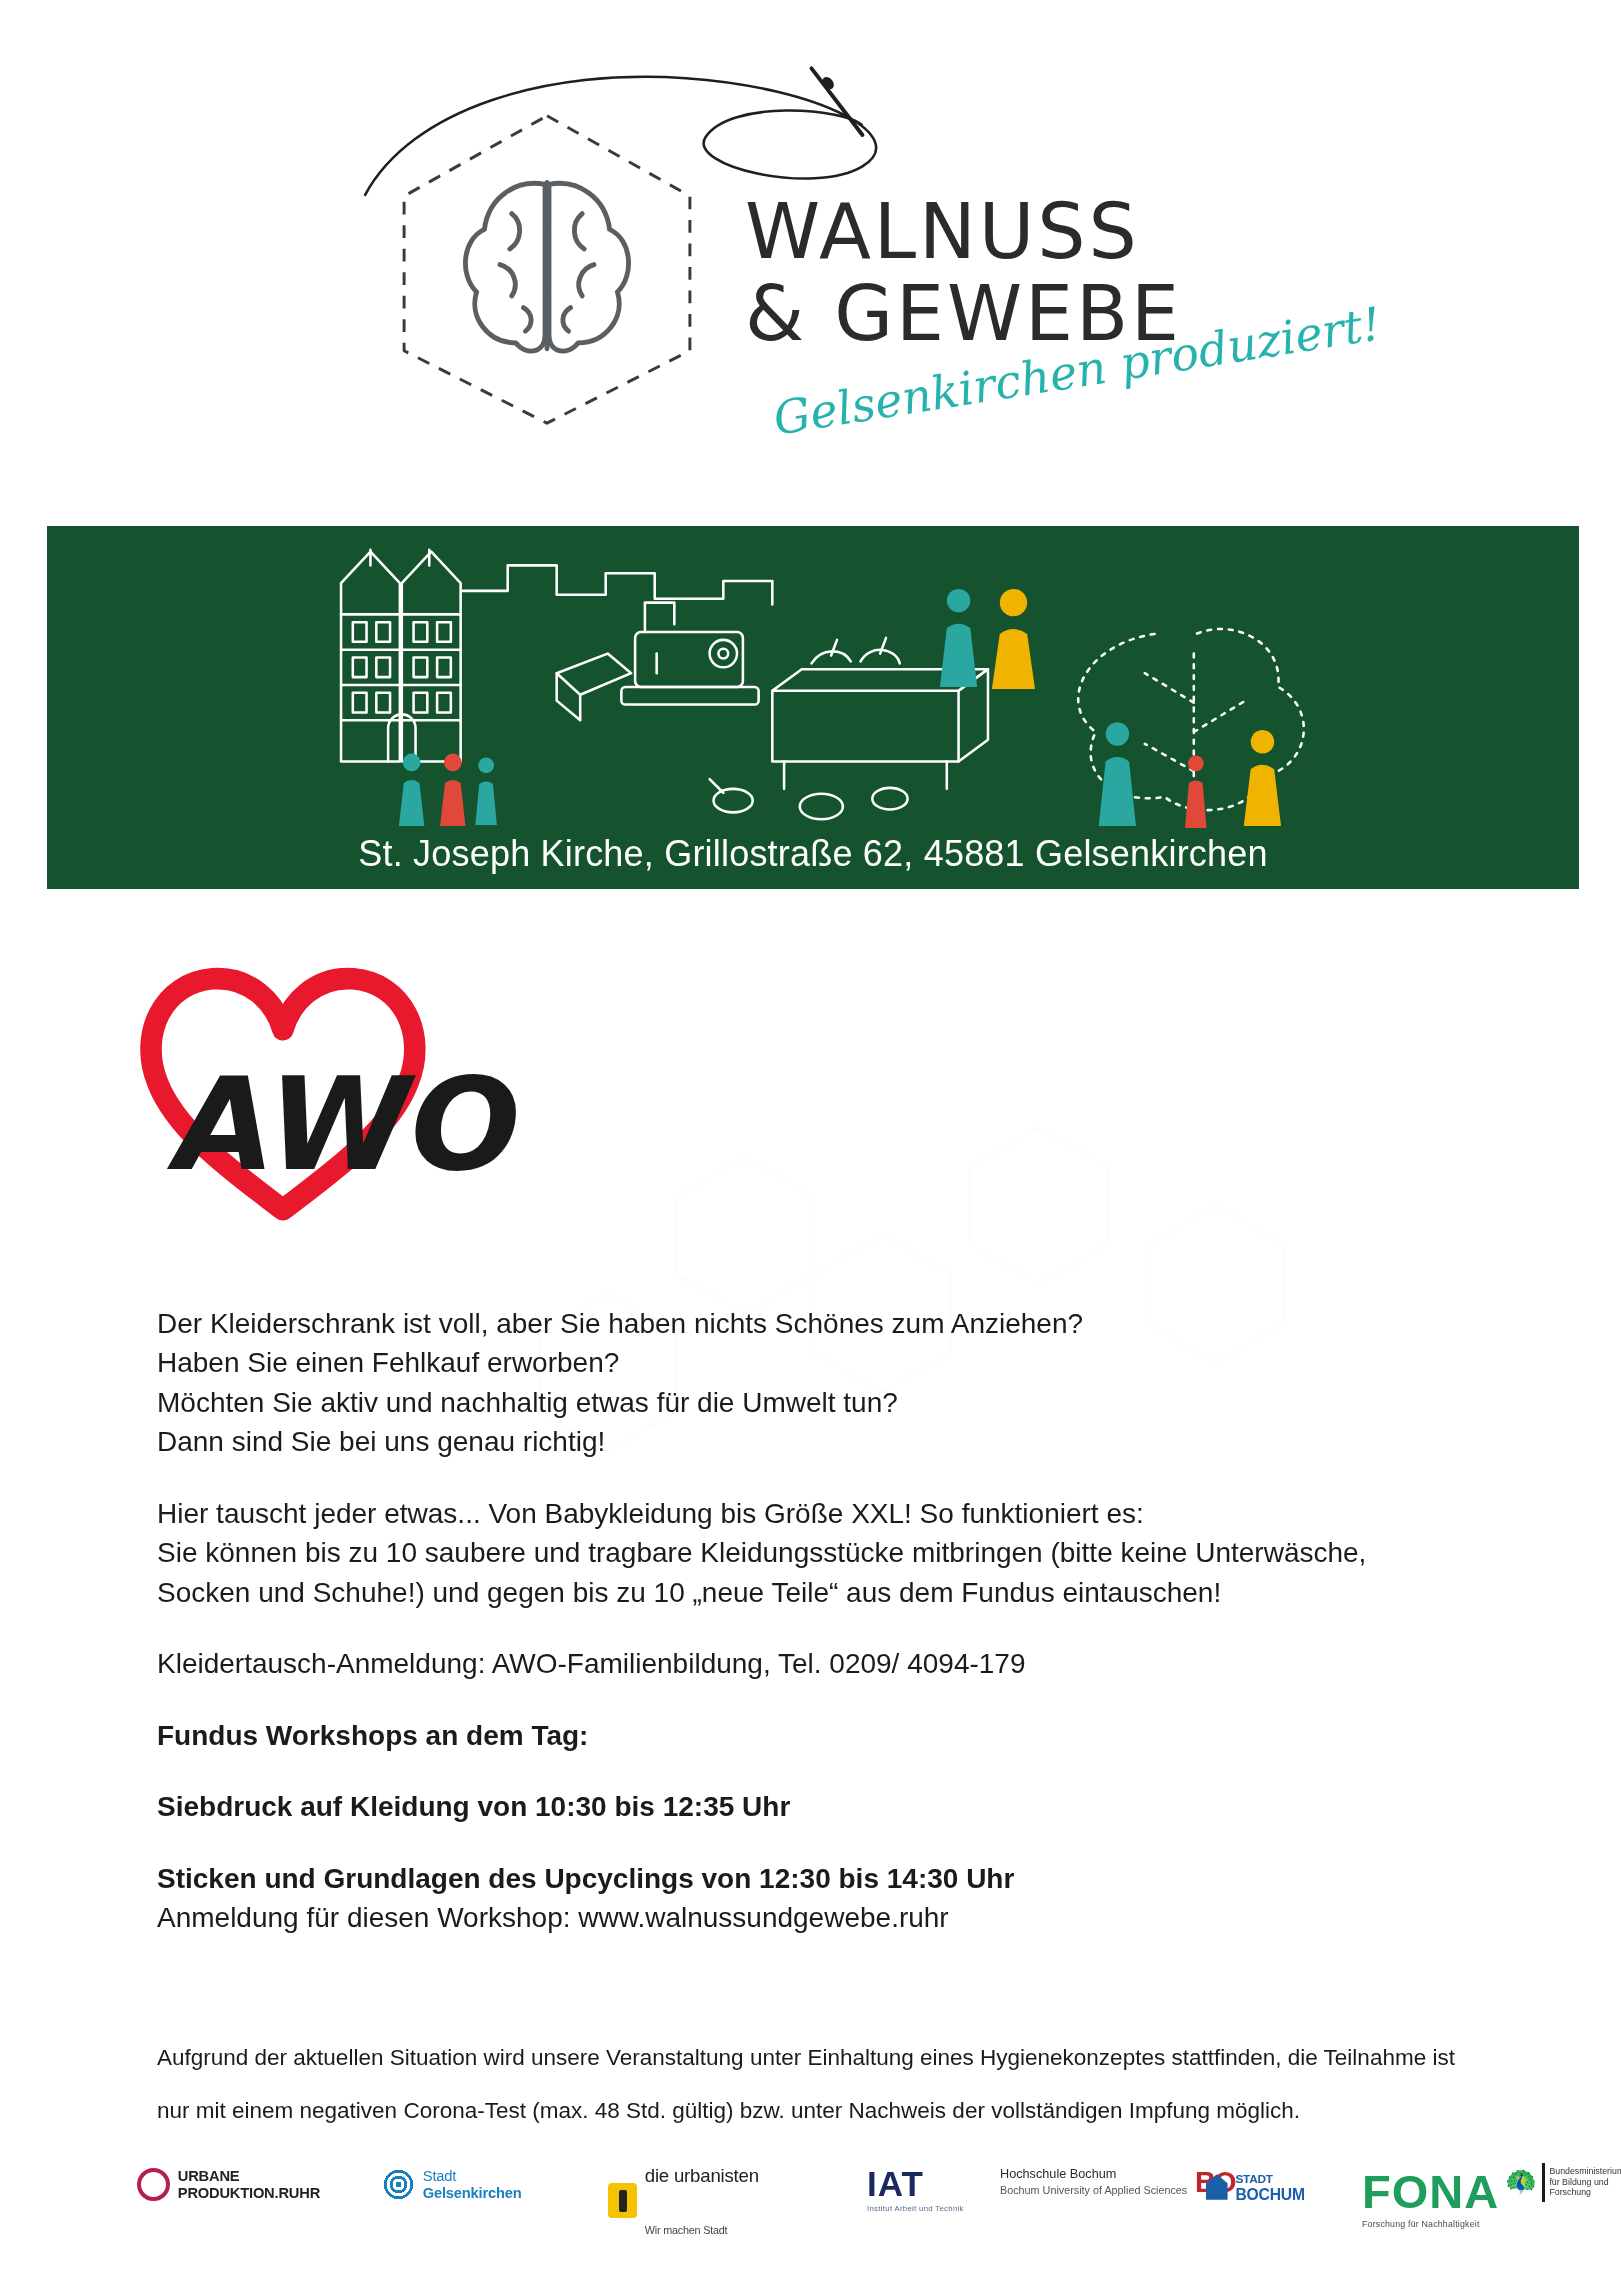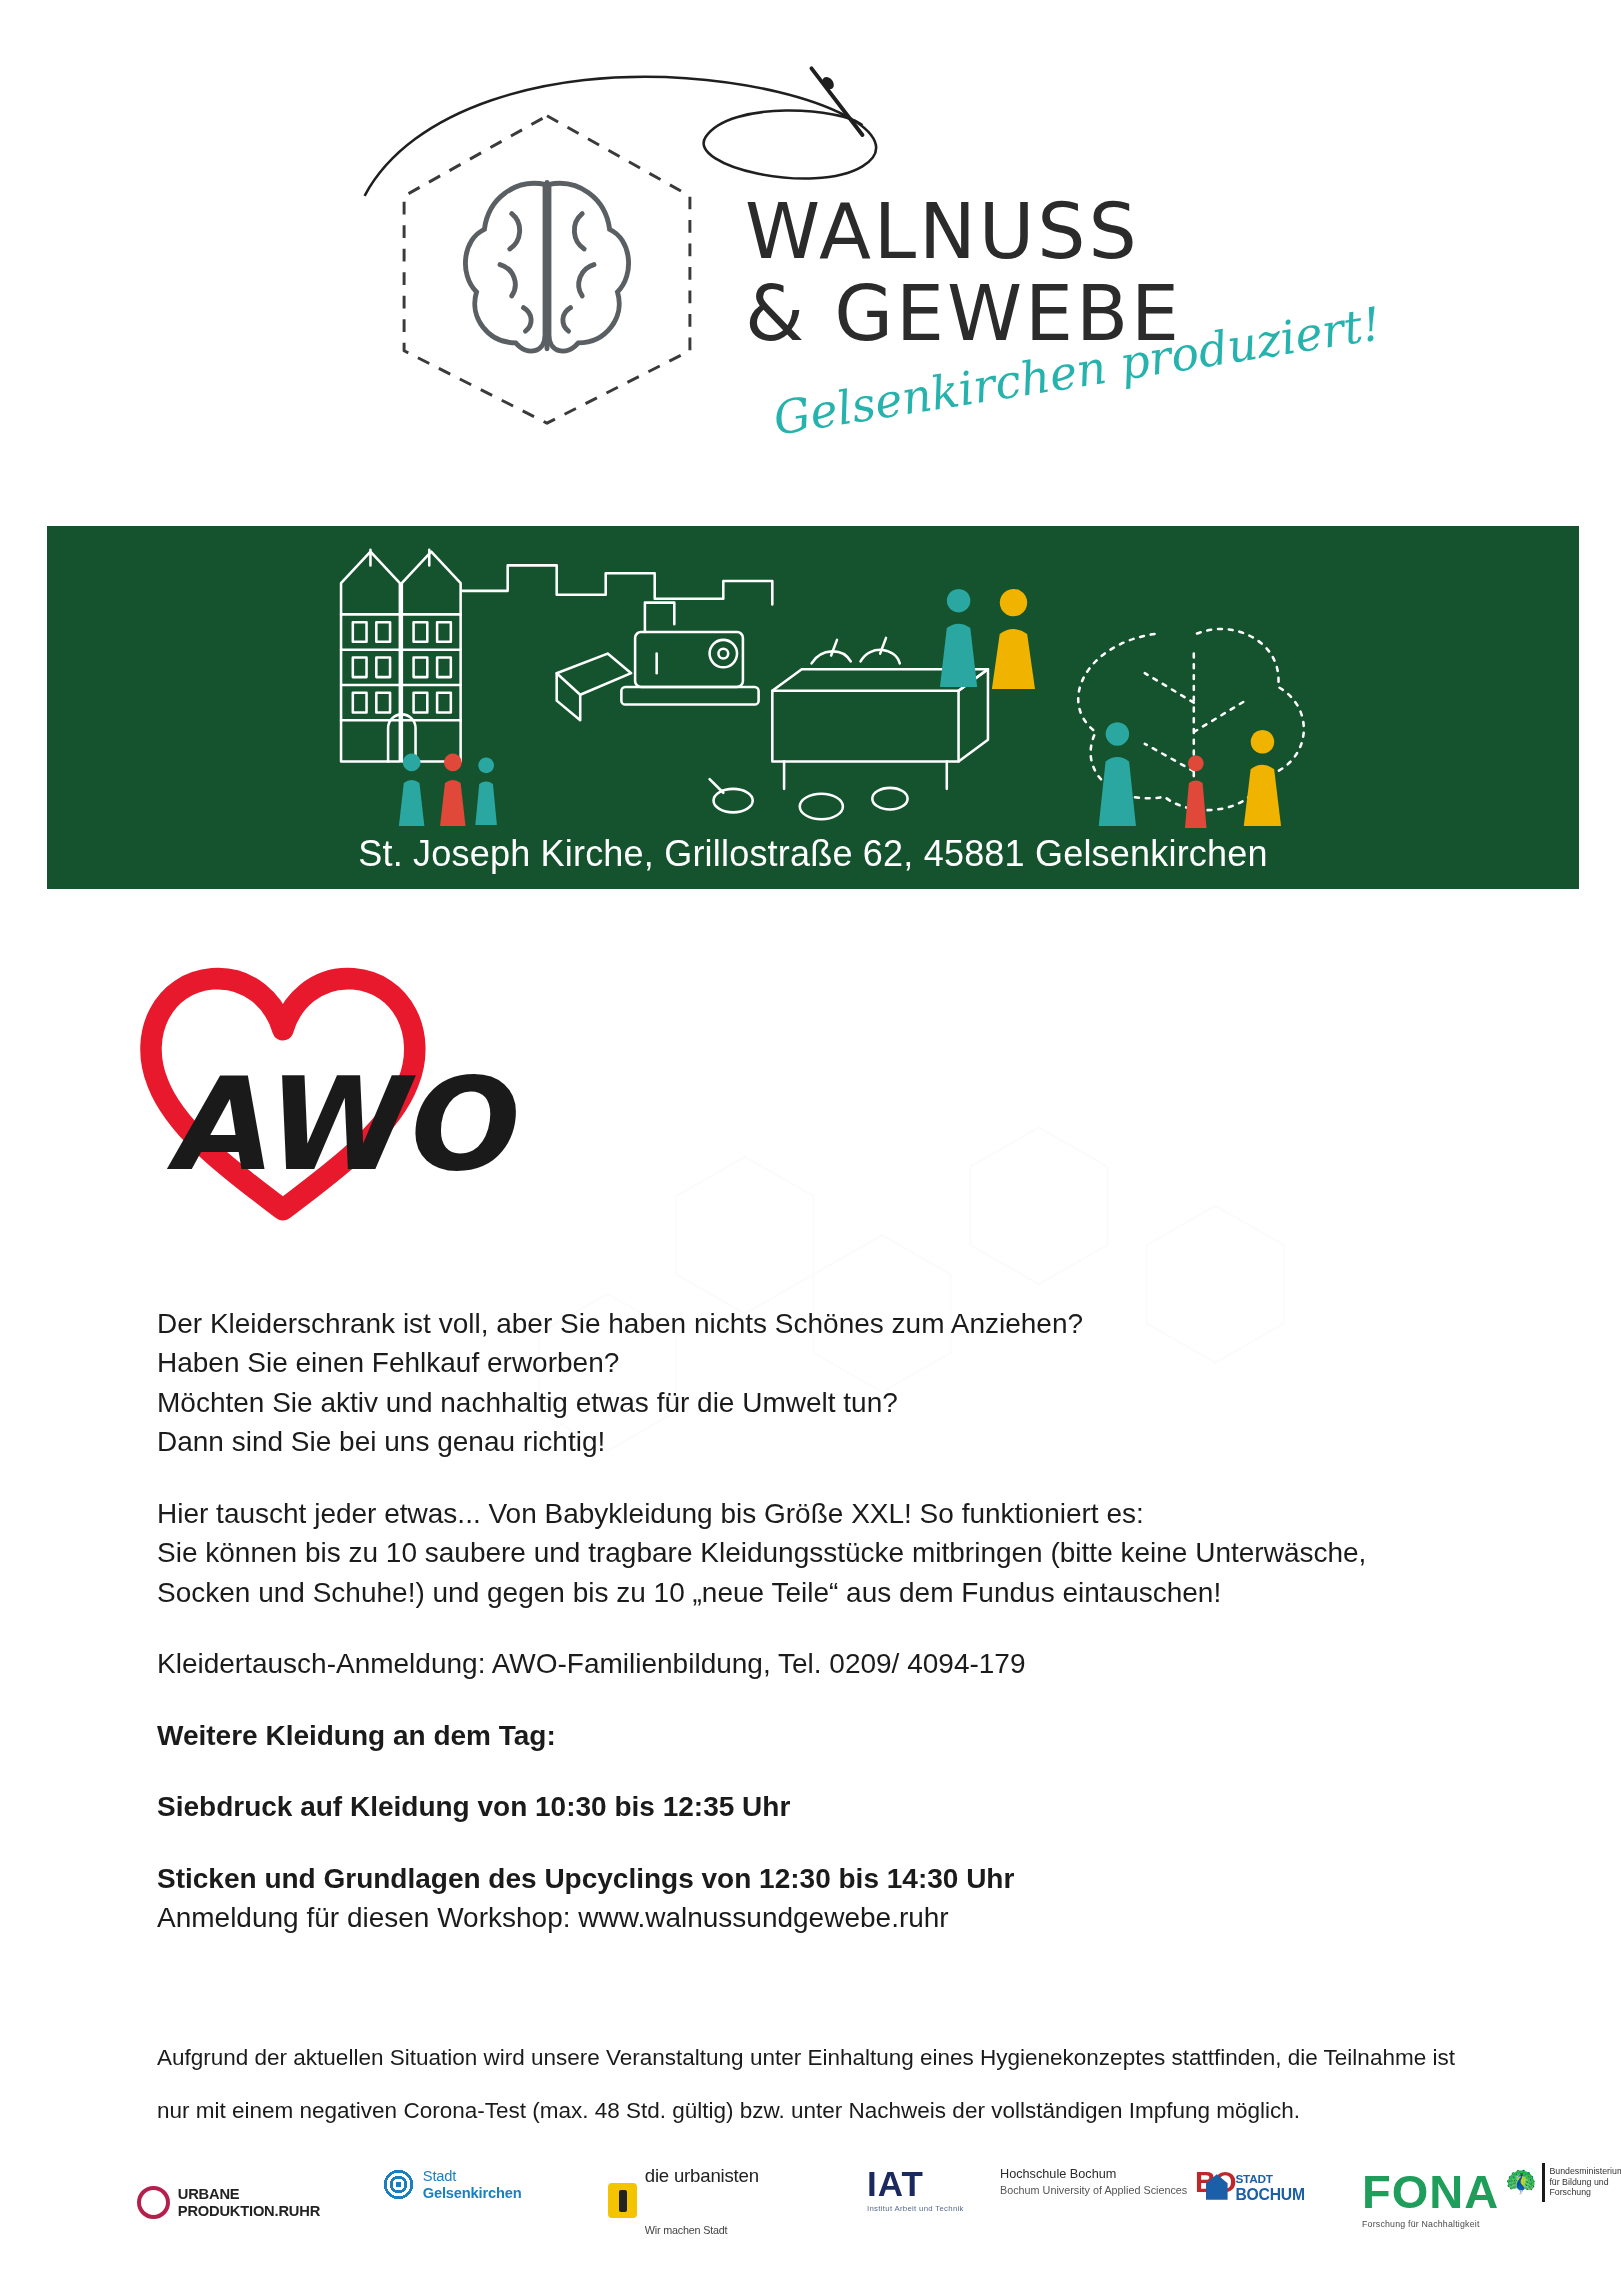--- a/index.html
+++ b/index.html
@@ -397,40 +397,40 @@
   <p>Hier tauscht jeder etwas... Von Babykleidung bis Größe XXL! So funktioniert es:</p>
   <p>Sie können bis zu 10 saubere und tragbare Kleidungsstücke mitbringen (bitte keine Unterwäsche,</p>
   <p>Socken und Schuhe!) und gegen bis zu 10 „neue Teile“ aus dem Fundus eintauschen!</p>
 
   <div class="gap"></div>
 
   <p>Kleidertausch-Anmeldung: AWO-Familienbildung, Tel. 0209/ 4094-179</p>
 
   <div class="gap"></div>
 
-  <p class="bold">Weitere Kleidung an dem Tag:</p>
+  <p class="bold">Fundus Workshops an dem Tag:</p>
 
   <div class="gap"></div>
 
   <p class="bold">Siebdruck auf Kleidung von 10:30 bis 12:35 Uhr</p>
 
   <div class="gap"></div>
 
   <p class="bold">Sticken und Grundlagen des Upcyclings von 12:30 bis 14:30 Uhr</p>
   <p>Anmeldung für diesen Workshop: www.walnussundgewebe.ruhr</p>
 </div>
 
 <div class="disclaimer">
   <p>Aufgrund der aktuellen Situation wird unsere Veranstaltung unter Einhaltung eines Hygienekonzeptes stattfinden, die Teilnahme ist</p>
   <p>nur mit einem negativen Corona-Test (max. 48 Std. gültig) bzw. unter Nachweis der vollständigen Impfung möglich.</p>
 </div>
 
 <div class="footer">
 
-  <div class="flogo" style="left:137px; top:49px;">
+  <div class="flogo" style="left:137px; top:31px;">
     <span class="mark-urb"></span>
     <span class="ftxt">
       <span>URBANE</span><br>
       <span>PRODUKTION.RUHR</span>
     </span>
   </div>
 
   <div class="flogo" style="left:382px; top:31px;">
     <span class="mark-gels"></span>
     <span class="ftxt" style="color:#1a7fc1;">

